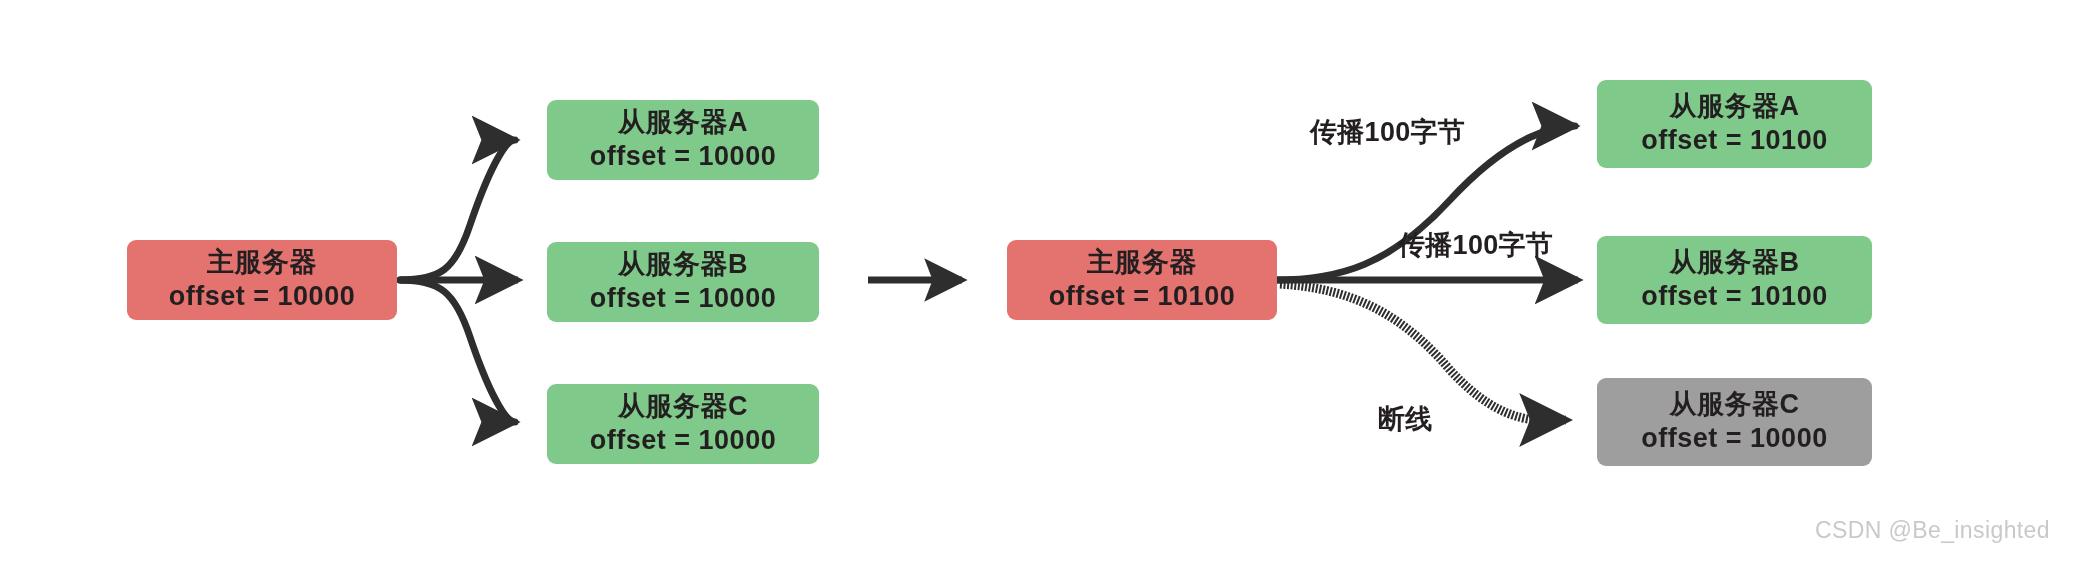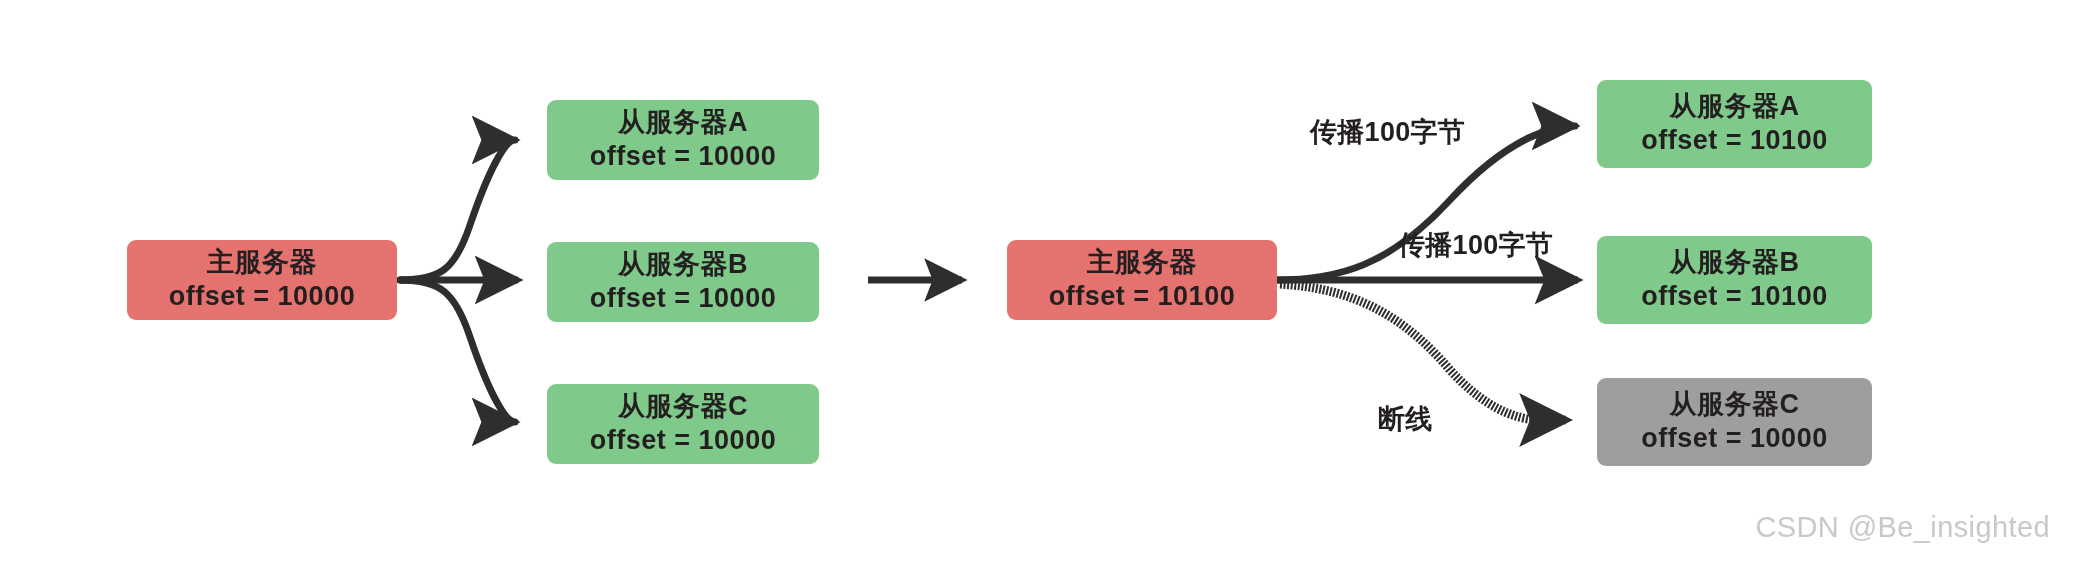--- a/index.html
+++ b/index.html
@@ -58,21 +58,21 @@
     font-weight: 700;
     color: #231f20;
     white-space: nowrap;
     letter-spacing: 0.3px;
     z-index: 4;
   }
   #watermark {
     position: absolute;
     right: 34px;
     bottom: 20px;
-    font-size: 29px;
+    font-size: 23px;
     color: #c9c9c9;
     font-weight: 400;
     letter-spacing: 0.4px;
     white-space: nowrap;
     z-index: 5;
   }
 </style>
 </head>
 <body>
 

